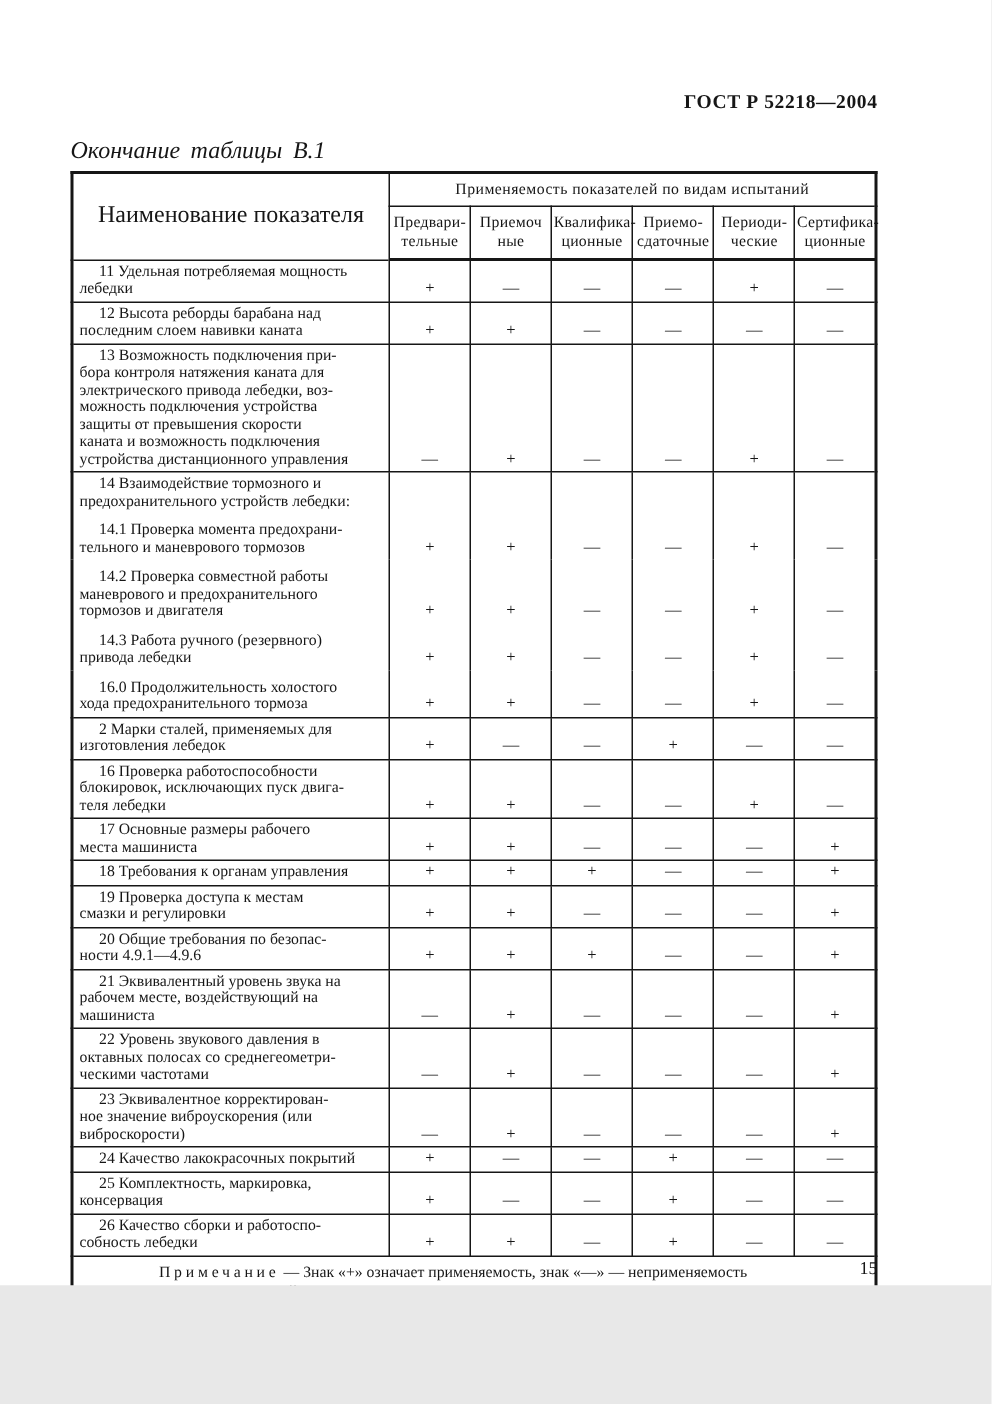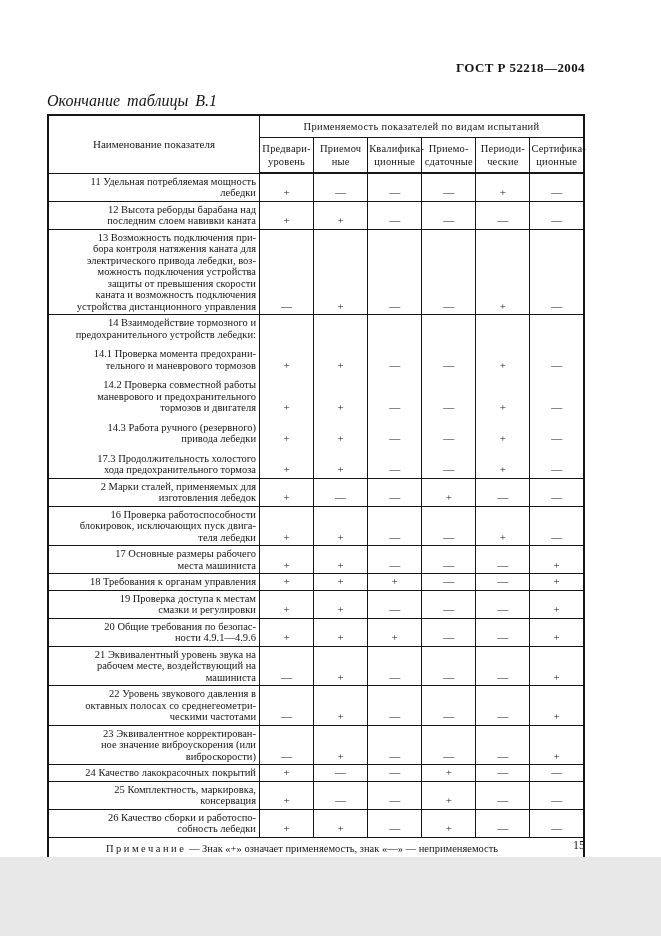--- a/index.html
+++ b/index.html
@@ -30,21 +30,21 @@
     margin-top: 4px;
     width: 538px;
     border-collapse: collapse;
     table-layout: fixed;
     border: 2px solid #161616;
   }
   .tbl th, .tbl td { border: 1px solid #161616; }
   th.name-h {
     width: 198px;
     font-weight: normal;
-    font-size: 11px;
+    font-size: 16px;
     text-align: center;
     vertical-align: middle;
     padding: 14px 6px;
   }
   th.group-h {
     font-weight: normal;
     font-size: 10.5px;
     text-align: center;
     vertical-align: middle;
     padding: 5px 4px;
@@ -57,21 +57,21 @@
     text-align: center;
     vertical-align: middle;
     white-space: pre-line;
     padding: 4px 1px;
     letter-spacing: 0.2px;
   }
   thead tr.sub-row th { border-bottom: 2px solid #161616; }
   td.name-cell {
     font-size: 10.5px;
     line-height: 11.5px;
-    text-align: right;
+    text-align: left;
     vertical-align: top;
     white-space: pre-line;
     padding: 2px 3px 2px 4px;
     text-indent: 13px;
   }
   td.mark-cell {
     font-size: 11px;
     line-height: 11.5px;
     text-align: center;
     vertical-align: bottom;
@@ -107,21 +107,21 @@
     <div class="table-caption">Окончание таблицы В.1</div>
 
     <table class="tbl">
       <thead>
         <tr>
           <th class="name-h" rowspan="2">Наименование показателя</th>
           <th class="group-h" colspan="6">Применяемость показателей по видам испытаний</th>
         </tr>
         <tr class="sub-row" id="col-header-row">
             <th class="col-h">Предвари-
-уровень</th>
+тельные</th>
             <th class="col-h">Приемоч
 ные</th>
             <th class="col-h">Квалифика-
 ционные</th>
             <th class="col-h">Приемо-
 сдаточные</th>
             <th class="col-h">Периоди-
 ческие</th>
             <th class="col-h">Сертифика-
 ционные</th>
@@ -198,21 +198,21 @@
             <td class="name-cell">14.3 Работа ручного (резервного)
 привода лебедки</td>
             <td class="mark-cell">+</td>
             <td class="mark-cell">+</td>
             <td class="mark-cell">—</td>
             <td class="mark-cell">—</td>
             <td class="mark-cell">+</td>
             <td class="mark-cell">—</td>
           </tr>
           <tr class="no-top">
-            <td class="name-cell">17.3 Продолжительность холостого
+            <td class="name-cell">16.0 Продолжительность холостого
 хода предохранительного тормоза</td>
             <td class="mark-cell">+</td>
             <td class="mark-cell">+</td>
             <td class="mark-cell">—</td>
             <td class="mark-cell">—</td>
             <td class="mark-cell">+</td>
             <td class="mark-cell">—</td>
           </tr>
           <tr>
             <td class="name-cell">2 Марки сталей, применяемых для

